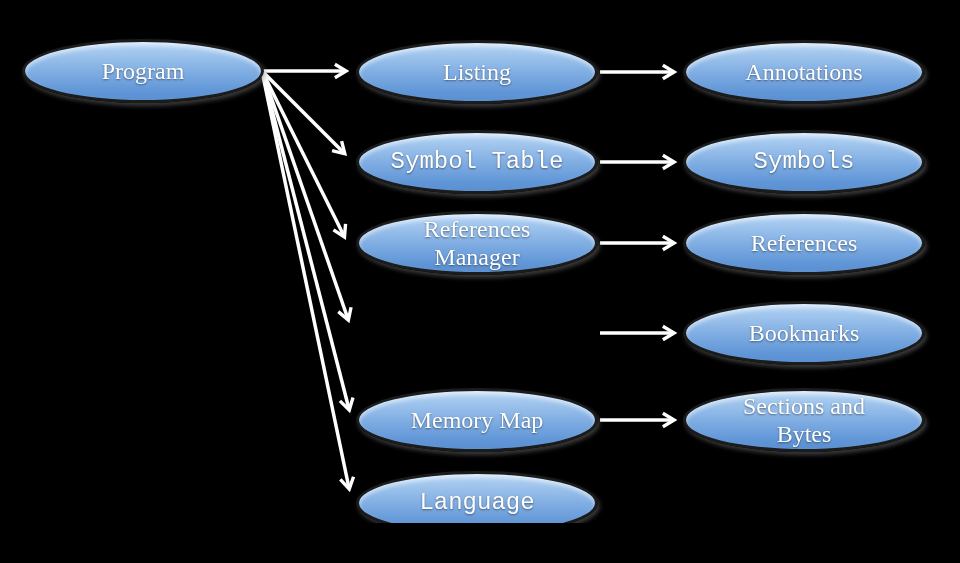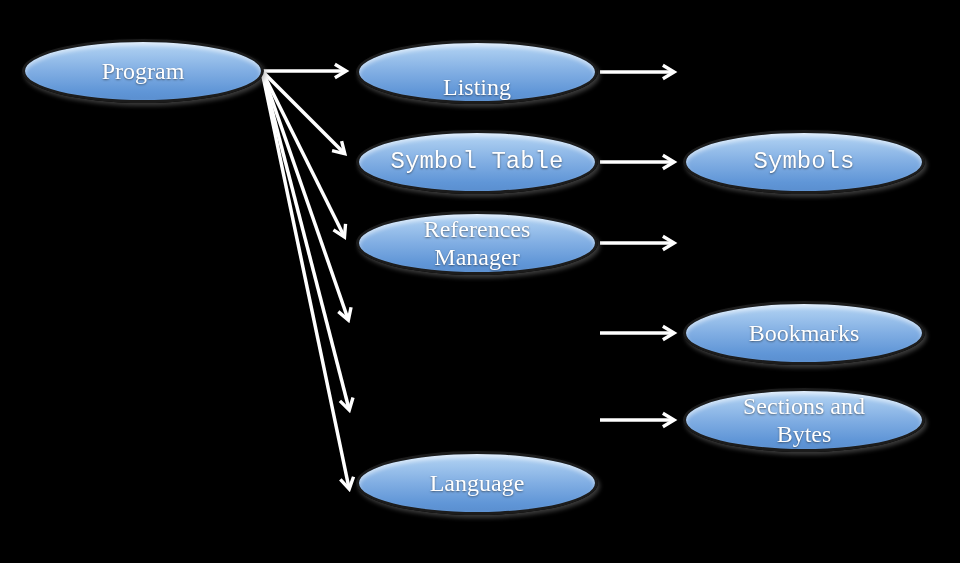--- a/index.html
+++ b/index.html
@@ -43,27 +43,27 @@
     color: #ffffff;
     font-size: 24px;
     line-height: 1.17;
     text-shadow: 0 1px 2px rgba(30,30,30,0.55);
   }
   
   .col-root { left: 22px; }
   .col-mid  { left: 356px; }
   .col-right{ left: 683px; }
   
-  .row-1 { top: 40px; align-items: flex-end; }
+  .row-1 { top: 40px; }
   .row-1p{ top: 39px; }
   .row-2 { top: 130px; font-family: Liberation Mono, monospace; }
   .row-3 { top: 211px; }
   .row-4 { top: 301px; }
   .row-5 { top: 388px; }
-  .row-6 { top: 451px; }
+  .row-6 { top: 471px; font-family: Liberation Mono, monospace; }
 </style>
 </head>
 <body>
 
 <div class="stage">
 
   <svg class="arrows" width="960" height="563" viewBox="0 0 960 563">
     <defs>
       <marker id="chev" markerUnits="userSpaceOnUse" markerWidth="18" markerHeight="18" viewBox="0 0 16 16" refX="12" refY="8" orient="auto">
         <path d="M3,2 L13,8 L3,14" fill="none" stroke="#ffffff" stroke-width="3"></path>
@@ -90,26 +90,35 @@
 
   <div class="node col-mid row-1">
     <span class="label">Listing</span>
   </div>
   <div class="node col-mid row-2">
     <span class="label">Symbol Table</span>
   </div>
   <div class="node col-mid row-3">
     <span class="label">References Manager</span>
   </div>
+  <div class="node col-mid row-5">
+    <span class="label">Memory Map</span>
+  </div>
   <div class="node col-mid row-6">
     <span class="label">Language</span>
   </div>
 
+  <div class="node col-right row-1">
+    <span class="label">Annotations</span>
+  </div>
   <div class="node col-right row-2">
     <span class="label">Symbols</span>
+  </div>
+  <div class="node col-right row-3">
+    <span class="label">References</span>
   </div>
   <div class="node col-right row-5">
     <span class="label">Sections and Bytes</span>
   </div>
   <div class="node col-right row-4">
     <span class="label">Bookmarks</span>
   </div>
 
 </div>
 

